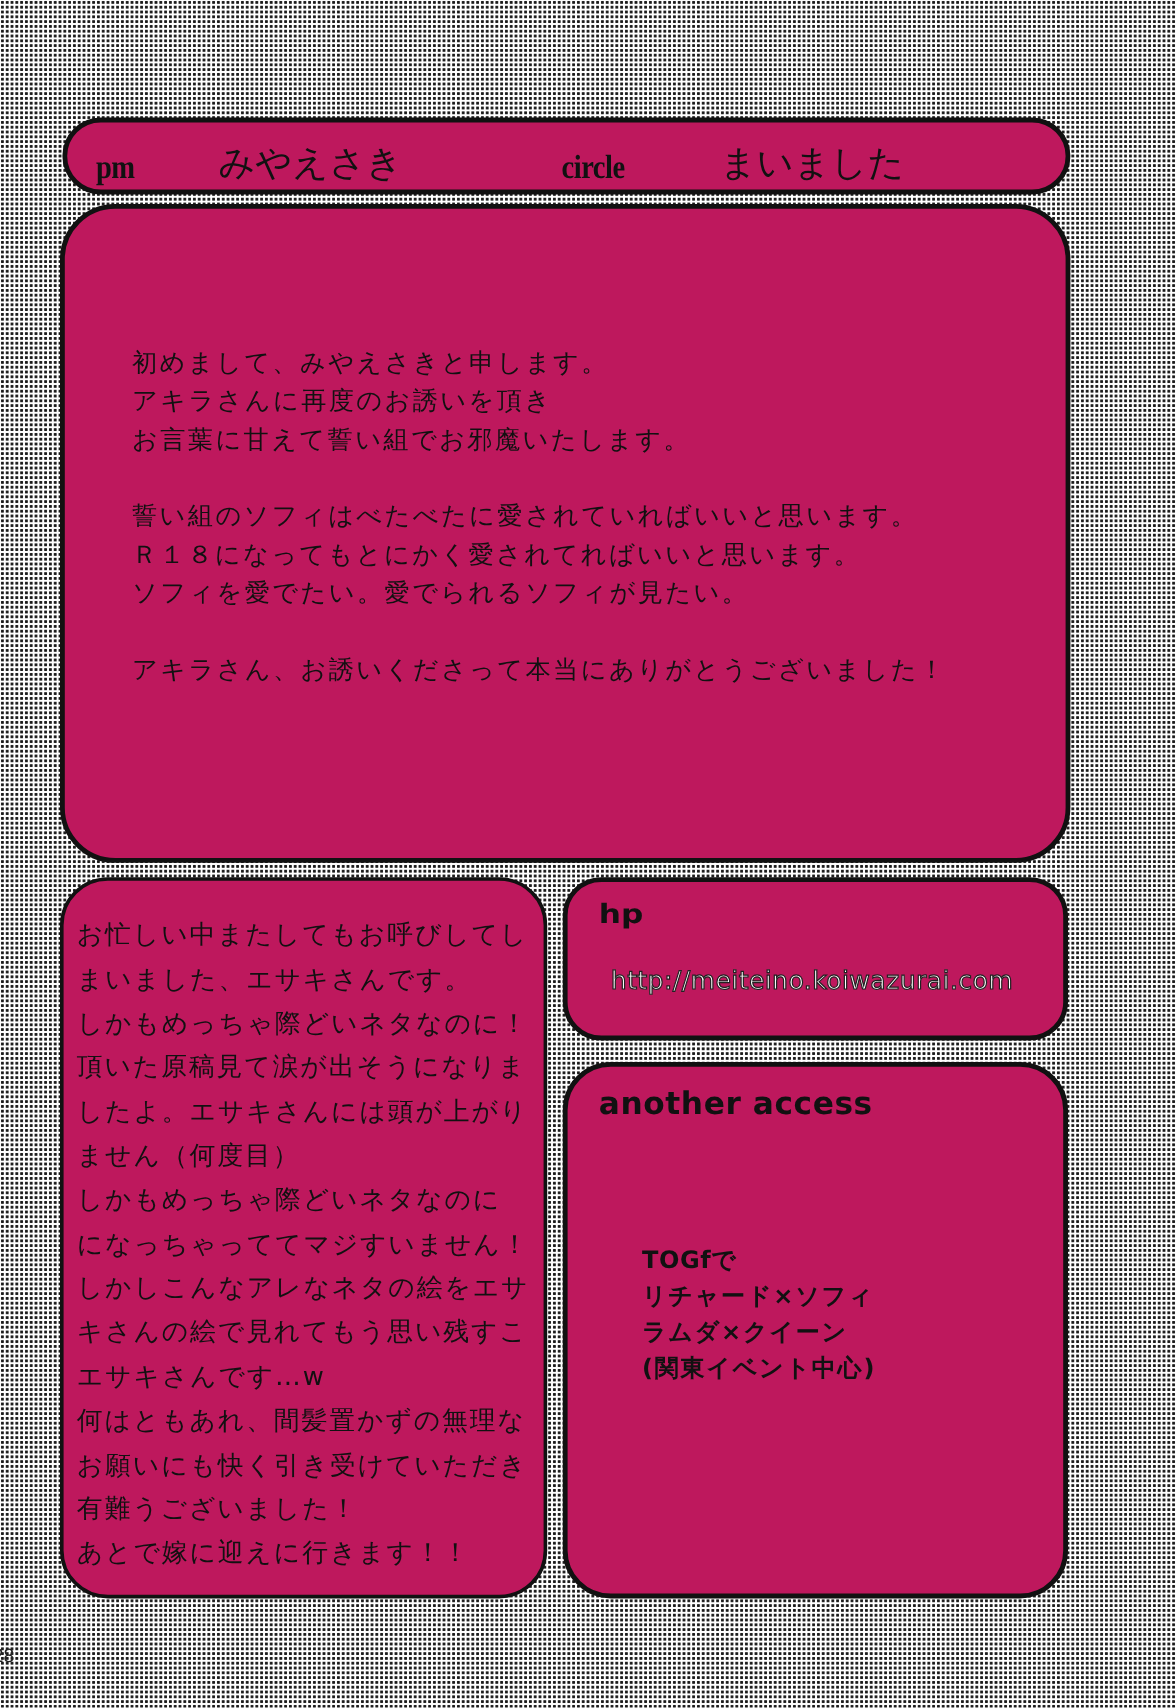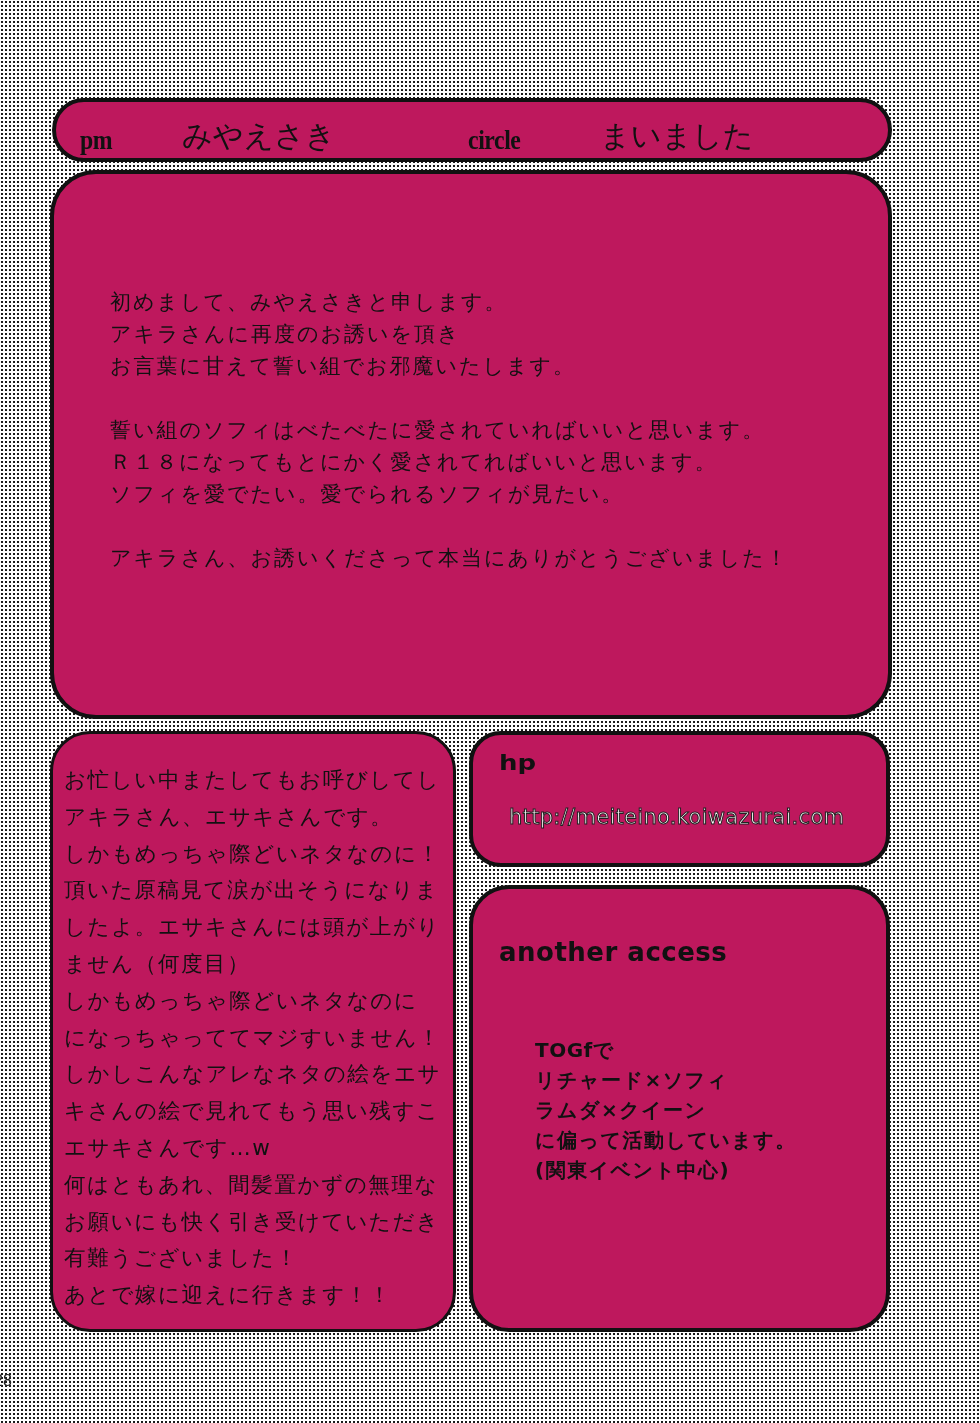--- a/index.html
+++ b/index.html
@@ -58,21 +58,20 @@
       color: #ffffff;
       -webkit-text-stroke: 1px #222;
       letter-spacing: 0.3px;
       text-decoration: none;
     }
 
     #access-label {
       position: absolute; left: 26px; top: 16px;
       font-family: "DejaVu Sans", sans-serif; font-weight: bold; font-size: 26px;
       letter-spacing: 0.5px;
-      margin-top: 32px;
     }
     .access-text {
       position: absolute; left: 62px; top: 146px;
       font-size: 20px; line-height: 30px; letter-spacing: 1.5px; font-weight: bold;
     }
     .access-text .line { display: block; white-space: nowrap; }
     .access-text .line.first { font-weight: bold; letter-spacing: 0.5px; }
 
     #page-number {
       position: absolute; left: -6px; top: 1372px;
@@ -104,21 +103,21 @@
     </div>
     <div class="para">
       <span class="line">アキラさん、お誘いくださって本当にありがとうございました！</span>
     </div>
   </div>
 </div>
 
 <div class="box" id="left-box">
   <div class="left-text">
     <span class="line">お忙しい中またしてもお呼びしてし</span>
-    <span class="line">アキラさん、エサキさんです。</span>
+    <span class="line">まいました、エサキさんです。</span>
     <span class="line">しかもめっちゃ際どいネタなのに！</span>
     <span class="line">頂いた原稿見て涙が出そうになりま</span>
     <span class="line">したよ。エサキさんには頭が上がり</span>
     <span class="line">ません（何度目）</span>
     <span class="line">しかもめっちゃ際どいネタなのに</span>
     <span class="line">になっちゃっててマジすいません！</span>
     <span class="line">しかしこんなアレなネタの絵をエサ</span>
     <span class="line">キさんの絵で見れてもう思い残すこ</span>
     <span class="line">エサキさんです…w</span>
     <span class="line">何はともあれ、間髪置かずの無理な</span>
@@ -132,18 +131,17 @@
   <span id="hp-label">hp</span>
   <span id="hp-url">http://meiteino.koiwazurai.com</span>
 </div>
 
 <div class="box" id="access-box">
   <span id="access-label">another access</span>
   <div class="access-text">
     <span class="line first">TOGfで</span>
     <span class="line">リチャード×ソフィ</span>
     <span class="line">ラムダ×クイーン</span>
-    <span class="line">に偏って活動しています。</span>
     <span class="line">(関東イベント中心)</span>
   </div>
 </div>
 
 <span id="page-number">28</span>
 
 </body></html>

